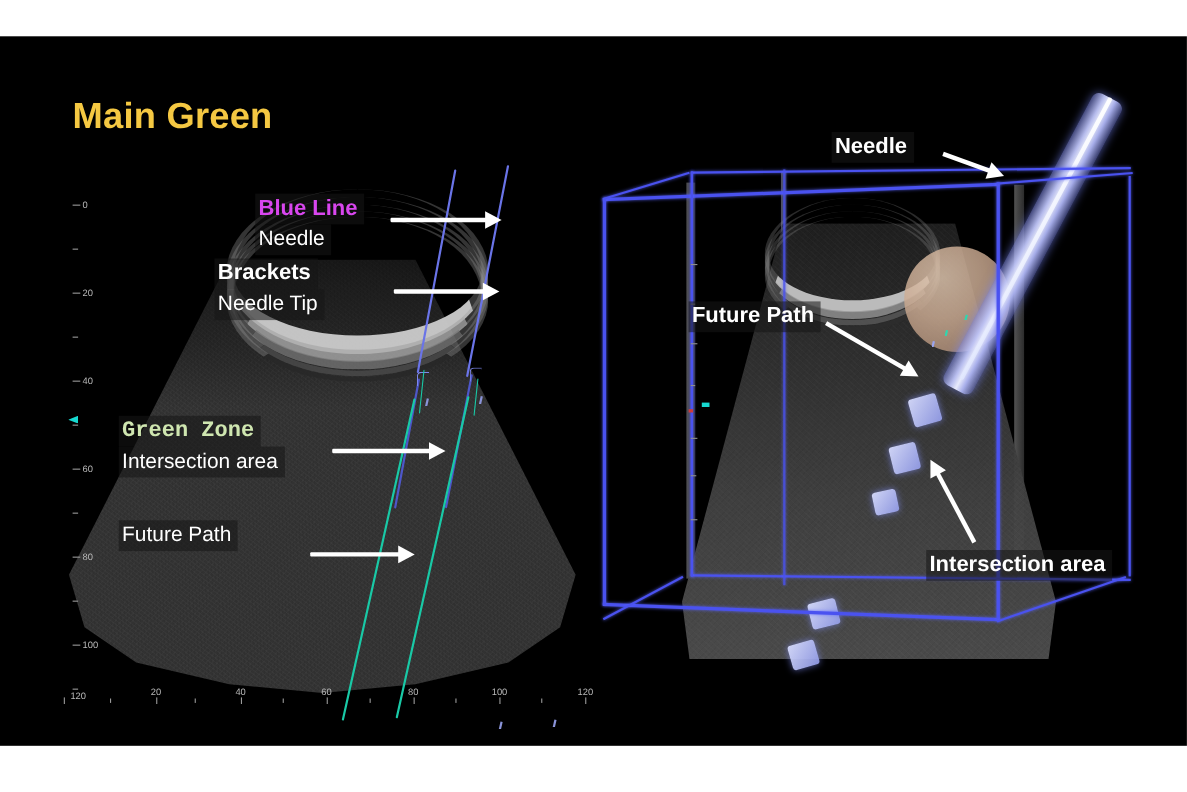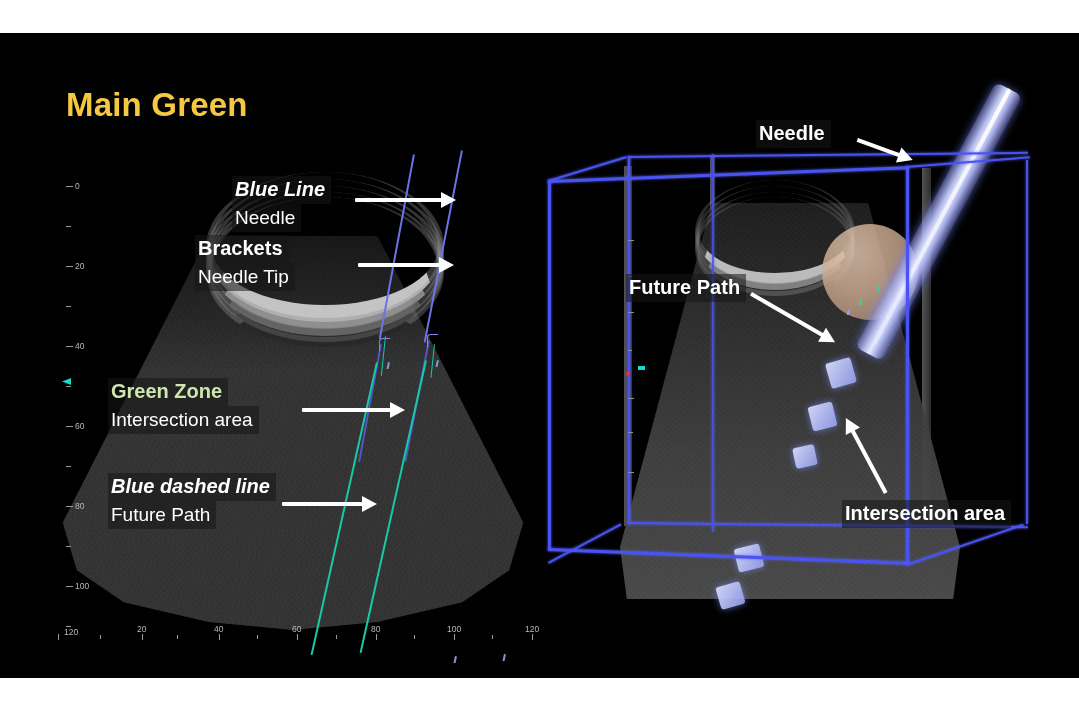--- a/index.html
+++ b/index.html
@@ -65,23 +65,23 @@
   .ticklabel{position:absolute;color:#b9b9b9;font-size:8.5px;font-family:"Liberation Sans",sans-serif;white-space:nowrap;}
   .axis-h{position:absolute;left:12px;top:504px;width:493px;height:26px;}
   .cyan-marker{position:absolute;left:22px;top:236px;width:9px;height:7px;background:#17d9d0;
        -webkit-clip-path:polygon(0 50%,100% 0,100% 100%);clip-path:polygon(0 50%,100% 0,100% 100%);}
 
   
   .callout{position:absolute;}
   .callout .lbl-shade{display:inline-block;padding:1px 6px 2px 3px;background:rgba(22,22,22,.55);}
   .lbl-key{font-weight:bold;font-size:20px;line-height:25px;white-space:nowrap;}
   .lbl-sub{font-size:19px;line-height:25px;color:#ffffff;white-space:nowrap;}
-  .key-cyan{color:#ffffff;font-style:italic;}
+  .key-cyan{color:#d946ef;}
   .key-white{color:#ffffff;}
-  .key-green{color:#CFE6B0;}
+  .key-green{color:#CFE6B0;font-family:Liberation Mono, monospace;}
 
   
   .arrow{position:absolute;height:0;}
   .arrow .shaft{position:absolute;left:0;top:0;height:4px;background:#ffffff;border-radius:1px;}
   .arrow .head{position:absolute;top:-6px;width:0;height:0;border-top:8px solid transparent;border-bottom:8px solid transparent;border-left:15px solid #ffffff;}
   .arrow-d{position:absolute;transform-origin:left center;}
 
   
   #view3d{position:absolute;left:540px;top:95px;width:525px;height:540px;}
 
@@ -238,21 +238,20 @@
       <div class="callout" style="left:68px;top:260px;">
         <div><span class="lbl-shade lbl-key key-green">Green Zone</span></div>
         <div><span class="lbl-shade lbl-sub">Intersection area</span></div>
       </div>
       <div class="arrow" style="left:262px;top:290px;width:105px;">
         <div class="shaft" style="width:90px;"></div>
         <div class="head" style="left:88px;"></div>
       </div>
 
       <div class="callout" style="left:68px;top:355px;">
-        <div><span class="lbl-shade lbl-key key-cyan">Blue dashed line</span></div>
         <div><span class="lbl-shade lbl-sub">Future Path</span></div>
       </div>
       <div class="arrow" style="left:242px;top:384px;width:98px;">
         <div class="shaft" style="width:82px;"></div>
         <div class="head" style="left:80px;"></div>
       </div>
     </div>
 
 
     <div id="view3d">

